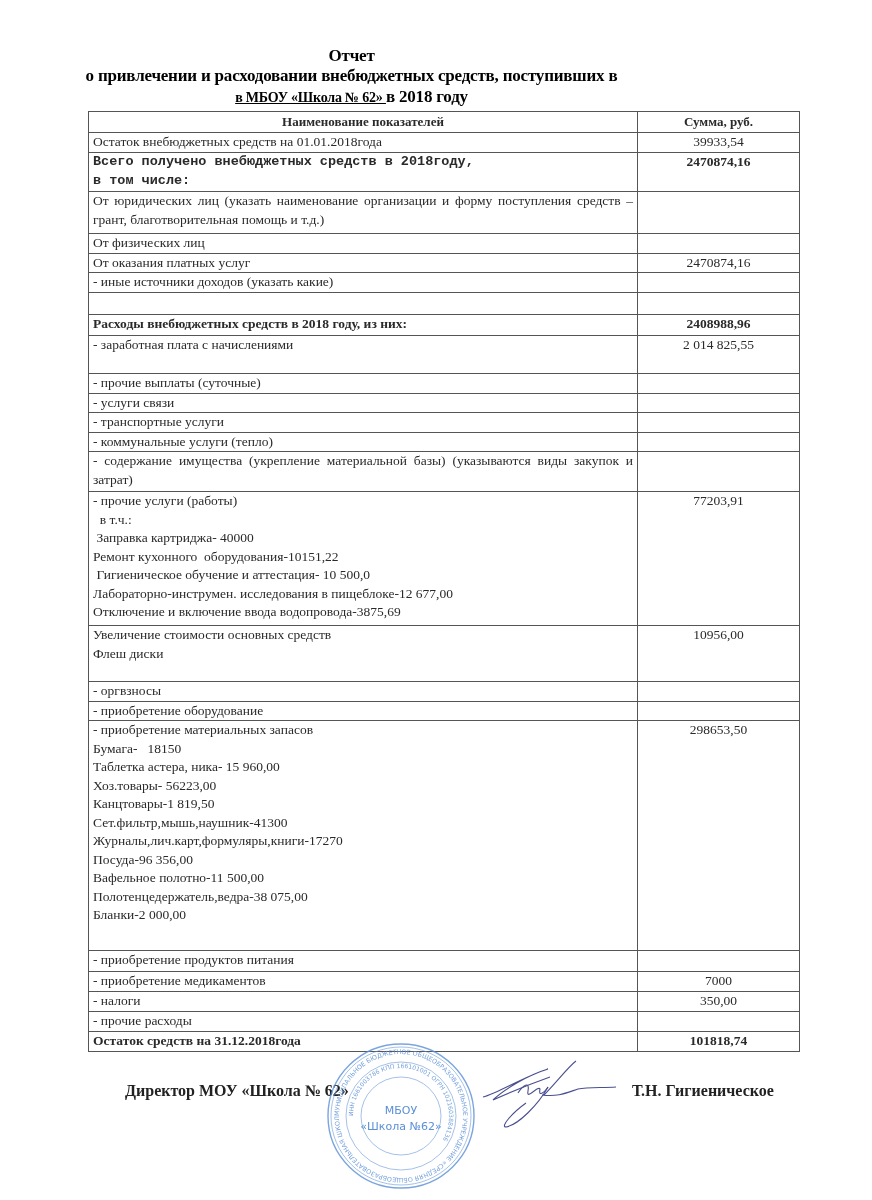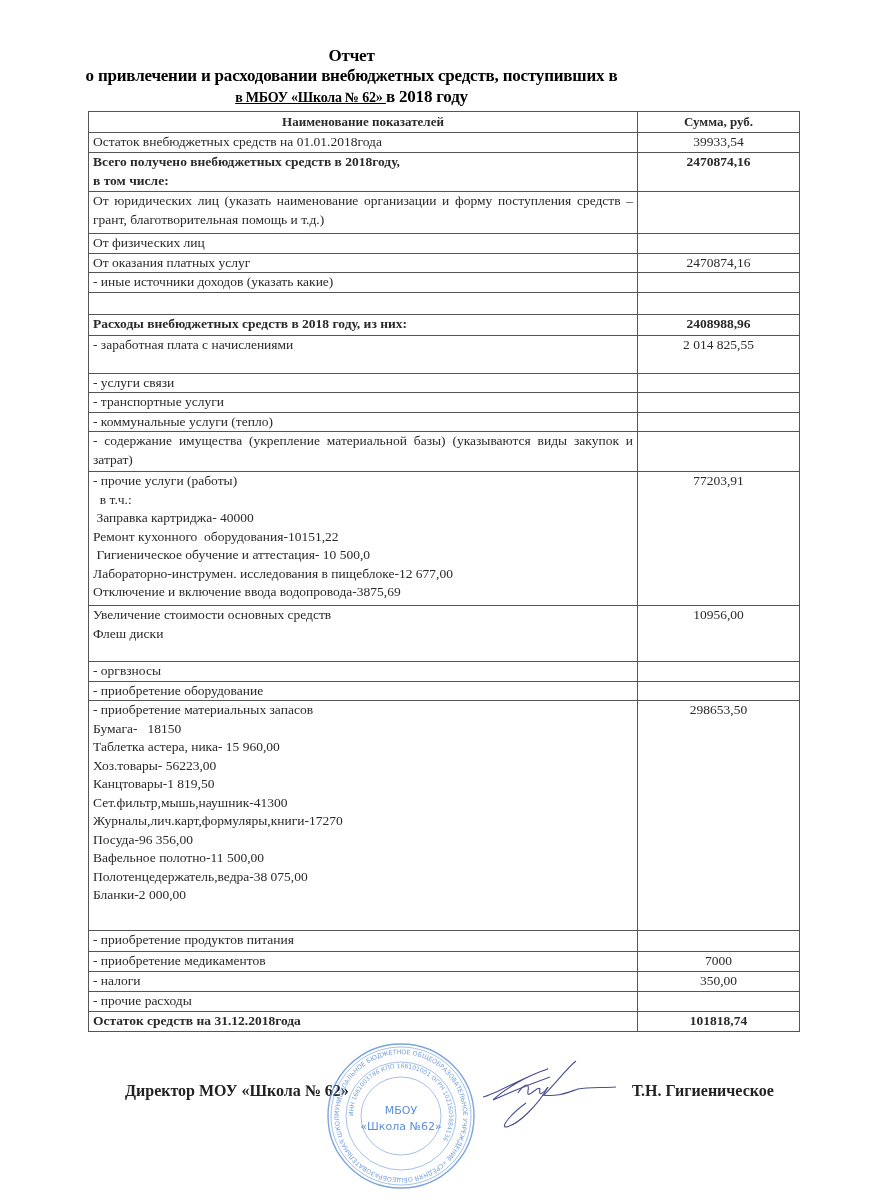--- a/index.html
+++ b/index.html
@@ -44,21 +44,21 @@
       <td class="name">Наименование показателей</td>
       <td>Сумма, руб.</td>
     </tr>
   <tr>
         <td class="name" style="height: 19px;">
           <span class="sub">Остаток внебюджетных средств на 01.01.2018года</span>
         </td>
         <td class="val">39933,54</td>
       </tr>
       <tr class="bold">
-        <td class="name" style="height: 38px;">
+        <td class="name" style="height: 38px; font-family: Liberation Mono, monospace;">
           <span class="sub">Всего получено внебюджетных средств в 2018году,</span>
           <span class="sub">в том числе:</span>
         </td>
         <td class="val">2470874,16</td>
       </tr>
       <tr>
         <td class="name just" style="height: 41px;">
           <span class="sub">От юридических лиц (указать наименование организации и форму поступления средств – грант, благотворительная помощь и т.д.)</span>
         </td>
         <td class="val"></td>
@@ -91,20 +91,26 @@
         <td class="name" style="height: 20px; margin-top: 36px;">
           <span class="sub">Расходы внебюджетных средств в 2018 году, из них:</span>
         </td>
         <td class="val">2408988,96</td>
       </tr>
       <tr>
         <td class="name" style="height: 37px;">
           <span class="sub">- заработная плата с начислениями</span>
         </td>
         <td class="val">2 014 825,55</td>
+      </tr>
+      <tr>
+        <td class="name" style="height: 19px;">
+          <span class="sub">- прочие выплаты (суточные)</span>
+        </td>
+        <td class="val"></td>
       </tr>
       <tr>
         <td class="name" style="height: 18px;">
           <span class="sub">- услуги  связи</span>
         </td>
         <td class="val"></td>
       </tr>
       <tr>
         <td class="name" style="height: 18px;">
           <span class="sub">- транспортные услуги</span>

